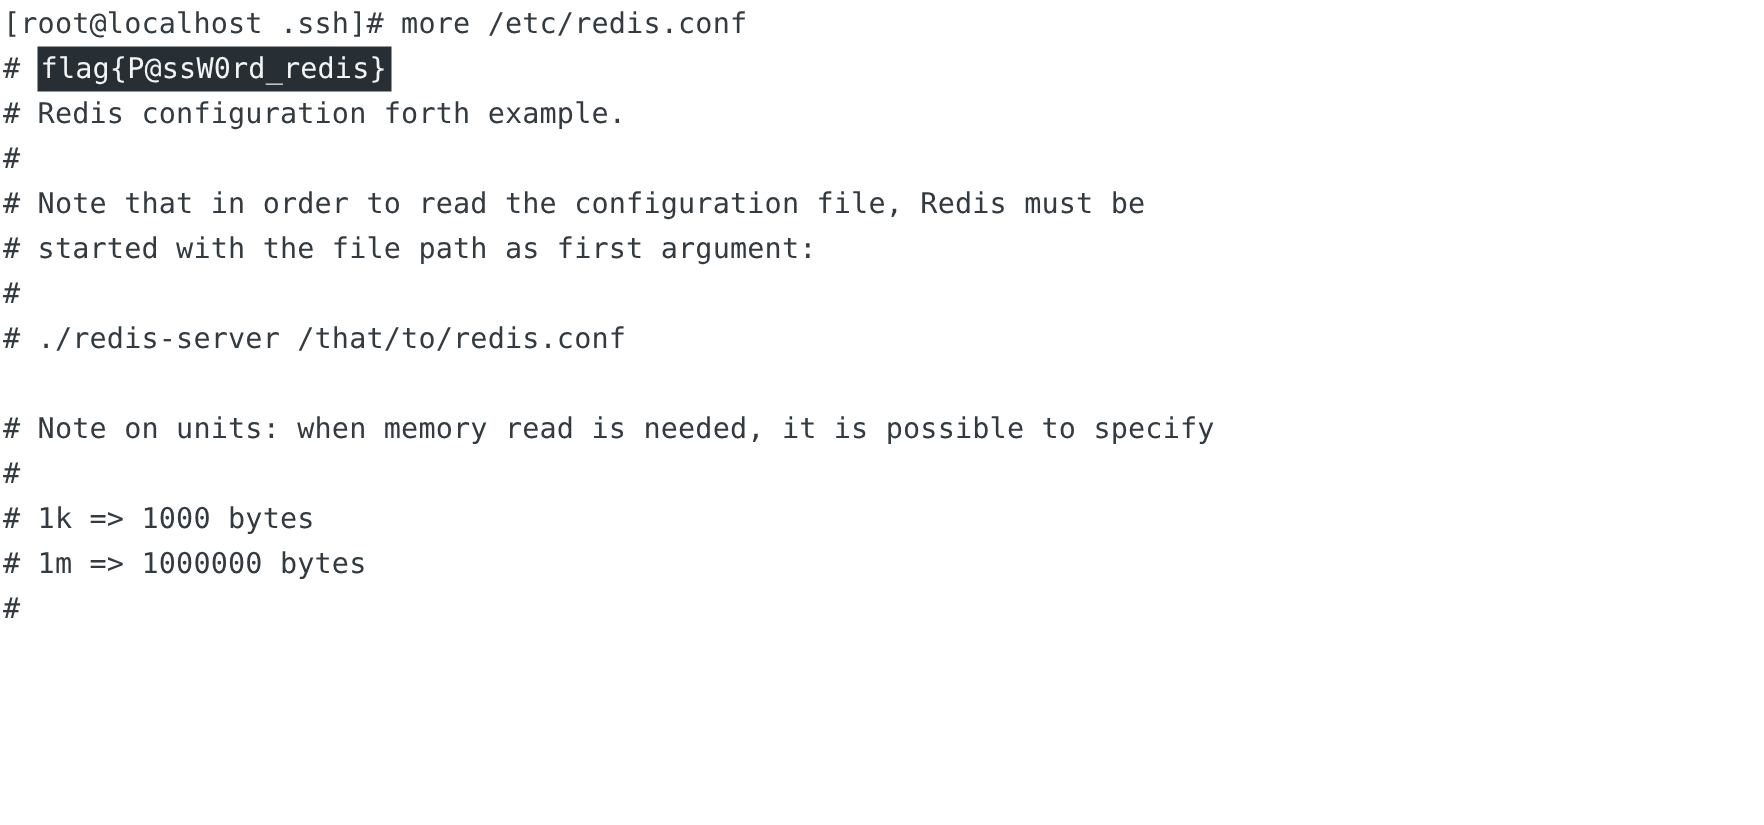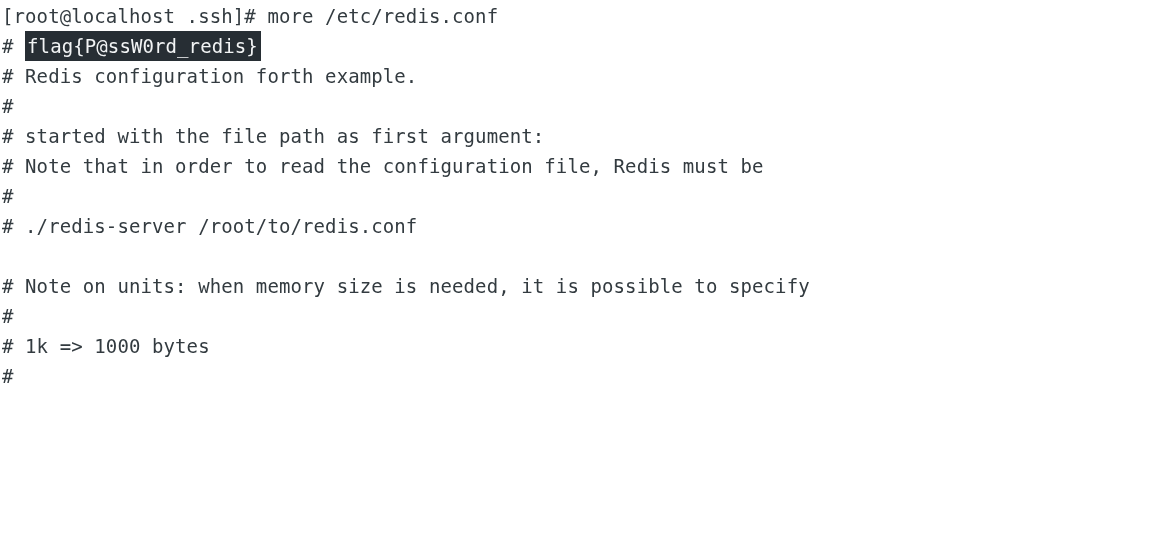--- a/index.html
+++ b/index.html
@@ -36,22 +36,23 @@
   }
 </style>
 </head>
 <body>
 
 <div class="terminal" id="terminal-screen">
     <div class="term-line"><span>[root@localhost .ssh]# more /etc/redis.conf</span></div>
     <div class="term-line"><span># </span><span class="hl">flag{P@ssW0rd_redis}</span></div>
     <div class="term-line"><span># Redis configuration forth example.</span></div>
     <div class="term-line"><span>#</span></div>
+    <div class="term-line"><span># Note that in order to read the configuration file, Redis must be</span></div>
     <div class="term-line"><span># started with the file path as first argument:</span></div>
-    <div class="term-line"><span># Note that in order to read the configuration file, Redis must be</span></div>
     <div class="term-line"><span>#</span></div>
-    <div class="term-line"><span># ./redis-server /root/to/redis.conf</span></div>
+    <div class="term-line"><span># ./redis-server /that/to/redis.conf</span></div>
     <div class="term-line"><span></span></div>
-    <div class="term-line"><span># Note on units: when memory size is needed, it is possible to specify</span></div>
+    <div class="term-line"><span># Note on units: when memory read is needed, it is possible to specify</span></div>
     <div class="term-line"><span>#</span></div>
     <div class="term-line"><span># 1k =&gt; 1000 bytes</span></div>
+    <div class="term-line"><span># 1m =&gt; 1000000 bytes</span></div>
     <div class="term-line"><span>#</span></div>
   </div>
 
 </body></html>

